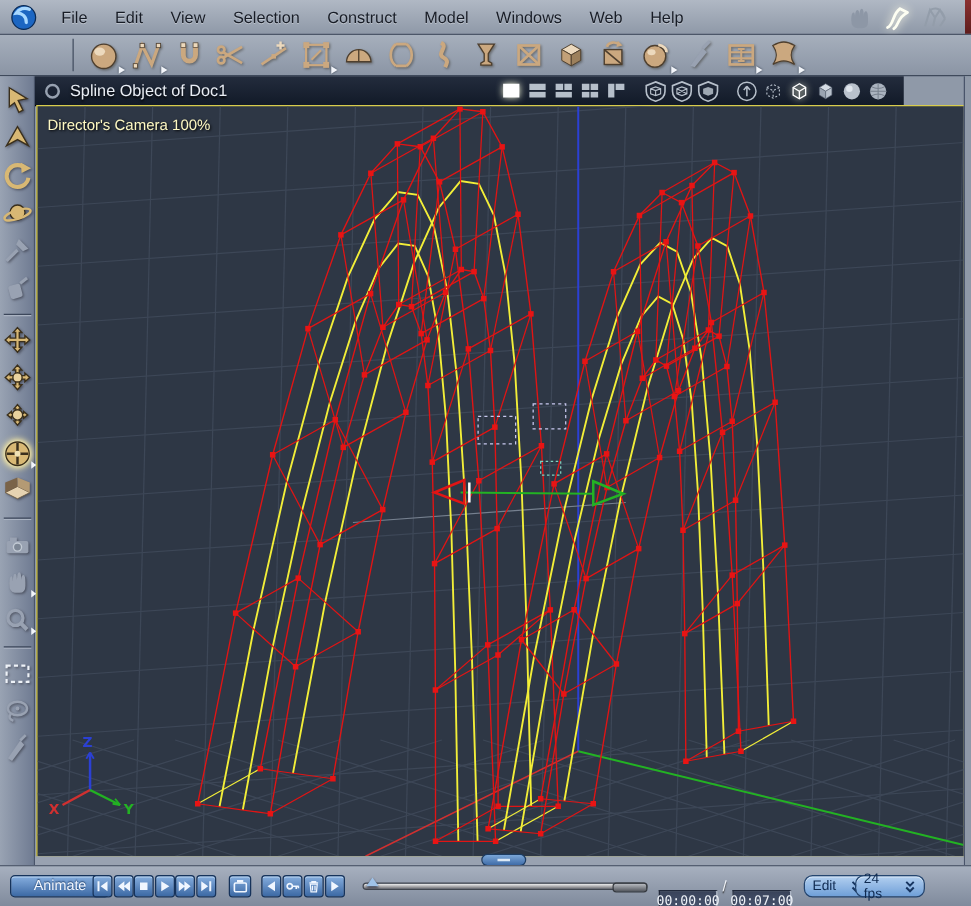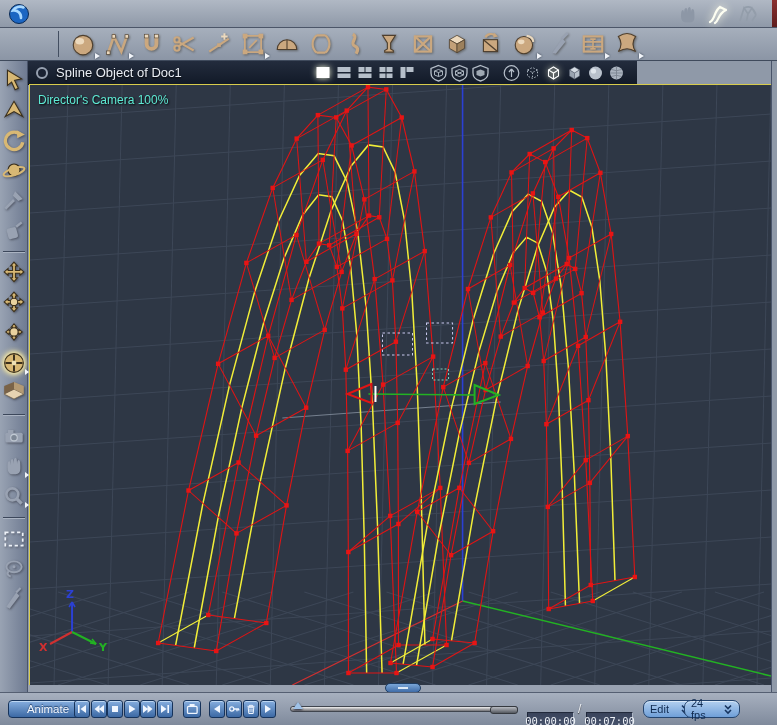--- a/index.html
+++ b/index.html
@@ -31,36 +31,36 @@
   .sidebar{position:absolute;left:0;top:61px;width:28px;height:631px;
     background:linear-gradient(90deg,#99a3b3,#6f7b92);border-right:1px solid #49546a;
     display:flex;flex-direction:column;align-items:center;padding-top:4px;box-sizing:border-box;}
   .side-btn{width:24px;height:24px;margin:3px 0;position:relative;}
   .side-btn svg{width:24px;height:24px;filter:drop-shadow(1px 1px 1px rgba(30,30,40,.5));}
   .side-btn.active svg{filter:drop-shadow(0 0 3px #fff3b8) drop-shadow(0 0 2px #ffec90);}
   .side-btn .fly{position:absolute;right:-3px;bottom:0;width:0;height:0;
     border-left:4px solid #f2f5fa;border-top:3px solid transparent;border-bottom:3px solid transparent;}
   .side-div{width:22px;height:1px;background:#3c475b;margin:6px 0;box-shadow:0 1px 0 #aab3c2;}
   
-  .vp-title{position:absolute;left:28px;top:61px;width:609px;height:23px;
+  .vp-title{position:absolute;left:28px;top:61px;width:695px;height:23px;
     background:linear-gradient(#232c3d,#121a28);display:flex;align-items:center;
     border-bottom:1px solid #000;}
   .shade-btn{width:12px;height:12px;margin:0 8px 0 8px;border-radius:50%;
     border:2px solid #97a1b0;box-sizing:border-box;background:#1a2232;}
   .vp-title .title{color:#e9edf4;font-size:13px;text-shadow:0 1px 2px #000;}
   .vp-icons{margin-left:auto;display:flex;align-items:center;}
   .vp-ic{width:19px;height:18px;margin:0 1px;}
   .vp-ic svg{width:19px;height:18px;}
   .vp-gap{width:10px;}
   .vp-ic.active svg{filter:drop-shadow(0 0 3px #f4f7d9);}
   
   .viewport{position:absolute;left:29px;top:84px;width:741px;height:600px;
     border:1px solid #d8cc4c;background:#2e3745;overflow:hidden;box-sizing:content-box;}
   .viewport svg{position:absolute;left:0;top:0;width:741px;height:600px;display:block;}
-  .cam-label{position:absolute;left:8px;top:8px;color:#5eead4;font-size:12px;
+  .cam-label{position:absolute;left:8px;top:8px;color:#fef9c3;font-size:12px;
     text-shadow:1px 1px 2px #000;}
   .right-frame{position:absolute;left:771px;top:61px;width:6px;height:631px;
     background:#8f99a8;border-left:1px solid #49546a;}
   
   .hscroll{position:absolute;left:28px;top:685px;width:743px;height:7px;background:#99a2b1;}
   .hpill{position:absolute;left:357px;top:-2px;width:36px;height:10px;border-radius:5px;
     background:linear-gradient(#7aa6d8,#3f6ca8);border:1px solid #1d3c62;box-sizing:border-box;}
   .hpill i{display:block;width:10px;height:2px;background:#dce9f6;margin:3px auto 0;}
   
   .bottombar{position:absolute;left:0;top:692px;width:777px;height:33px;
@@ -96,20 +96,31 @@
 <body>
 
 <div class="menubar">
   <div class="logo">
     <svg viewBox="0 0 22 22">
         <circle cx="11" cy="11" r="9.5" fill="#1c66c2"></circle>
         <circle cx="11" cy="11" r="9.5" fill="none" stroke="#0a2a55" stroke-width="1"></circle>
         <path d="M15.5,4.5 A8,8 0 0 0 5,7.5 A7,7 0 0 1 13,15" fill="none" stroke="#a8d8ff" stroke-width="2.6" stroke-linecap="round"></path>
       </svg>
   </div>
+  <div id="menu-items" style="display:flex">
+      <div class="menu-item">File</div>
+      <div class="menu-item">Edit</div>
+      <div class="menu-item">View</div>
+      <div class="menu-item">Selection</div>
+      <div class="menu-item">Construct</div>
+      <div class="menu-item">Model</div>
+      <div class="menu-item">Windows</div>
+      <div class="menu-item">Web</div>
+      <div class="menu-item">Help</div>
+    </div>
   <div class="menu-spacer"></div>
   <div id="room-icons" style="display:flex;margin-right:14px">
       <div class="room-icon"><svg viewBox="0 0 26 24">
           <path d="M6,14 Q6,8 7.8,8 Q9,8 9,12 Q9,6 11,6 Q12.5,6 12.5,11 Q12.5,5 14.5,5 Q16,5 16,11 Q16,7 17.8,7 Q19.4,7 19.4,13 L19.4,15.5 Q19.4,20.5 14.5,20.5 L11,20.5 Q6,20.5 6,14 Z" fill="#8d97a6"></path>
         </svg></div>
       <div class="room-icon glow" style="filter: drop-shadow(rgb(253, 252, 232) 0px 0px 4px);"><svg viewBox="0 0 26 24">
           <path d="M5,20 C10,18 9,9 15,5 M10,21 C14,19 12.5,12 21,8 M15,5 L21,8" stroke="#fdfef2" stroke-width="2.2" fill="none" stroke-linecap="round"></path>
         </svg></div>
       <div class="room-icon"><svg viewBox="0 0 26 24">
           <path d="M5,19 L9,6 L13,12 L17,6 L21,13 M9,6 C14,3.5 18,4.5 21,13 M13,12 L11.5,19 M21,13 L17,19" stroke="#939daa" stroke-width="1.7" fill="none"></path>

